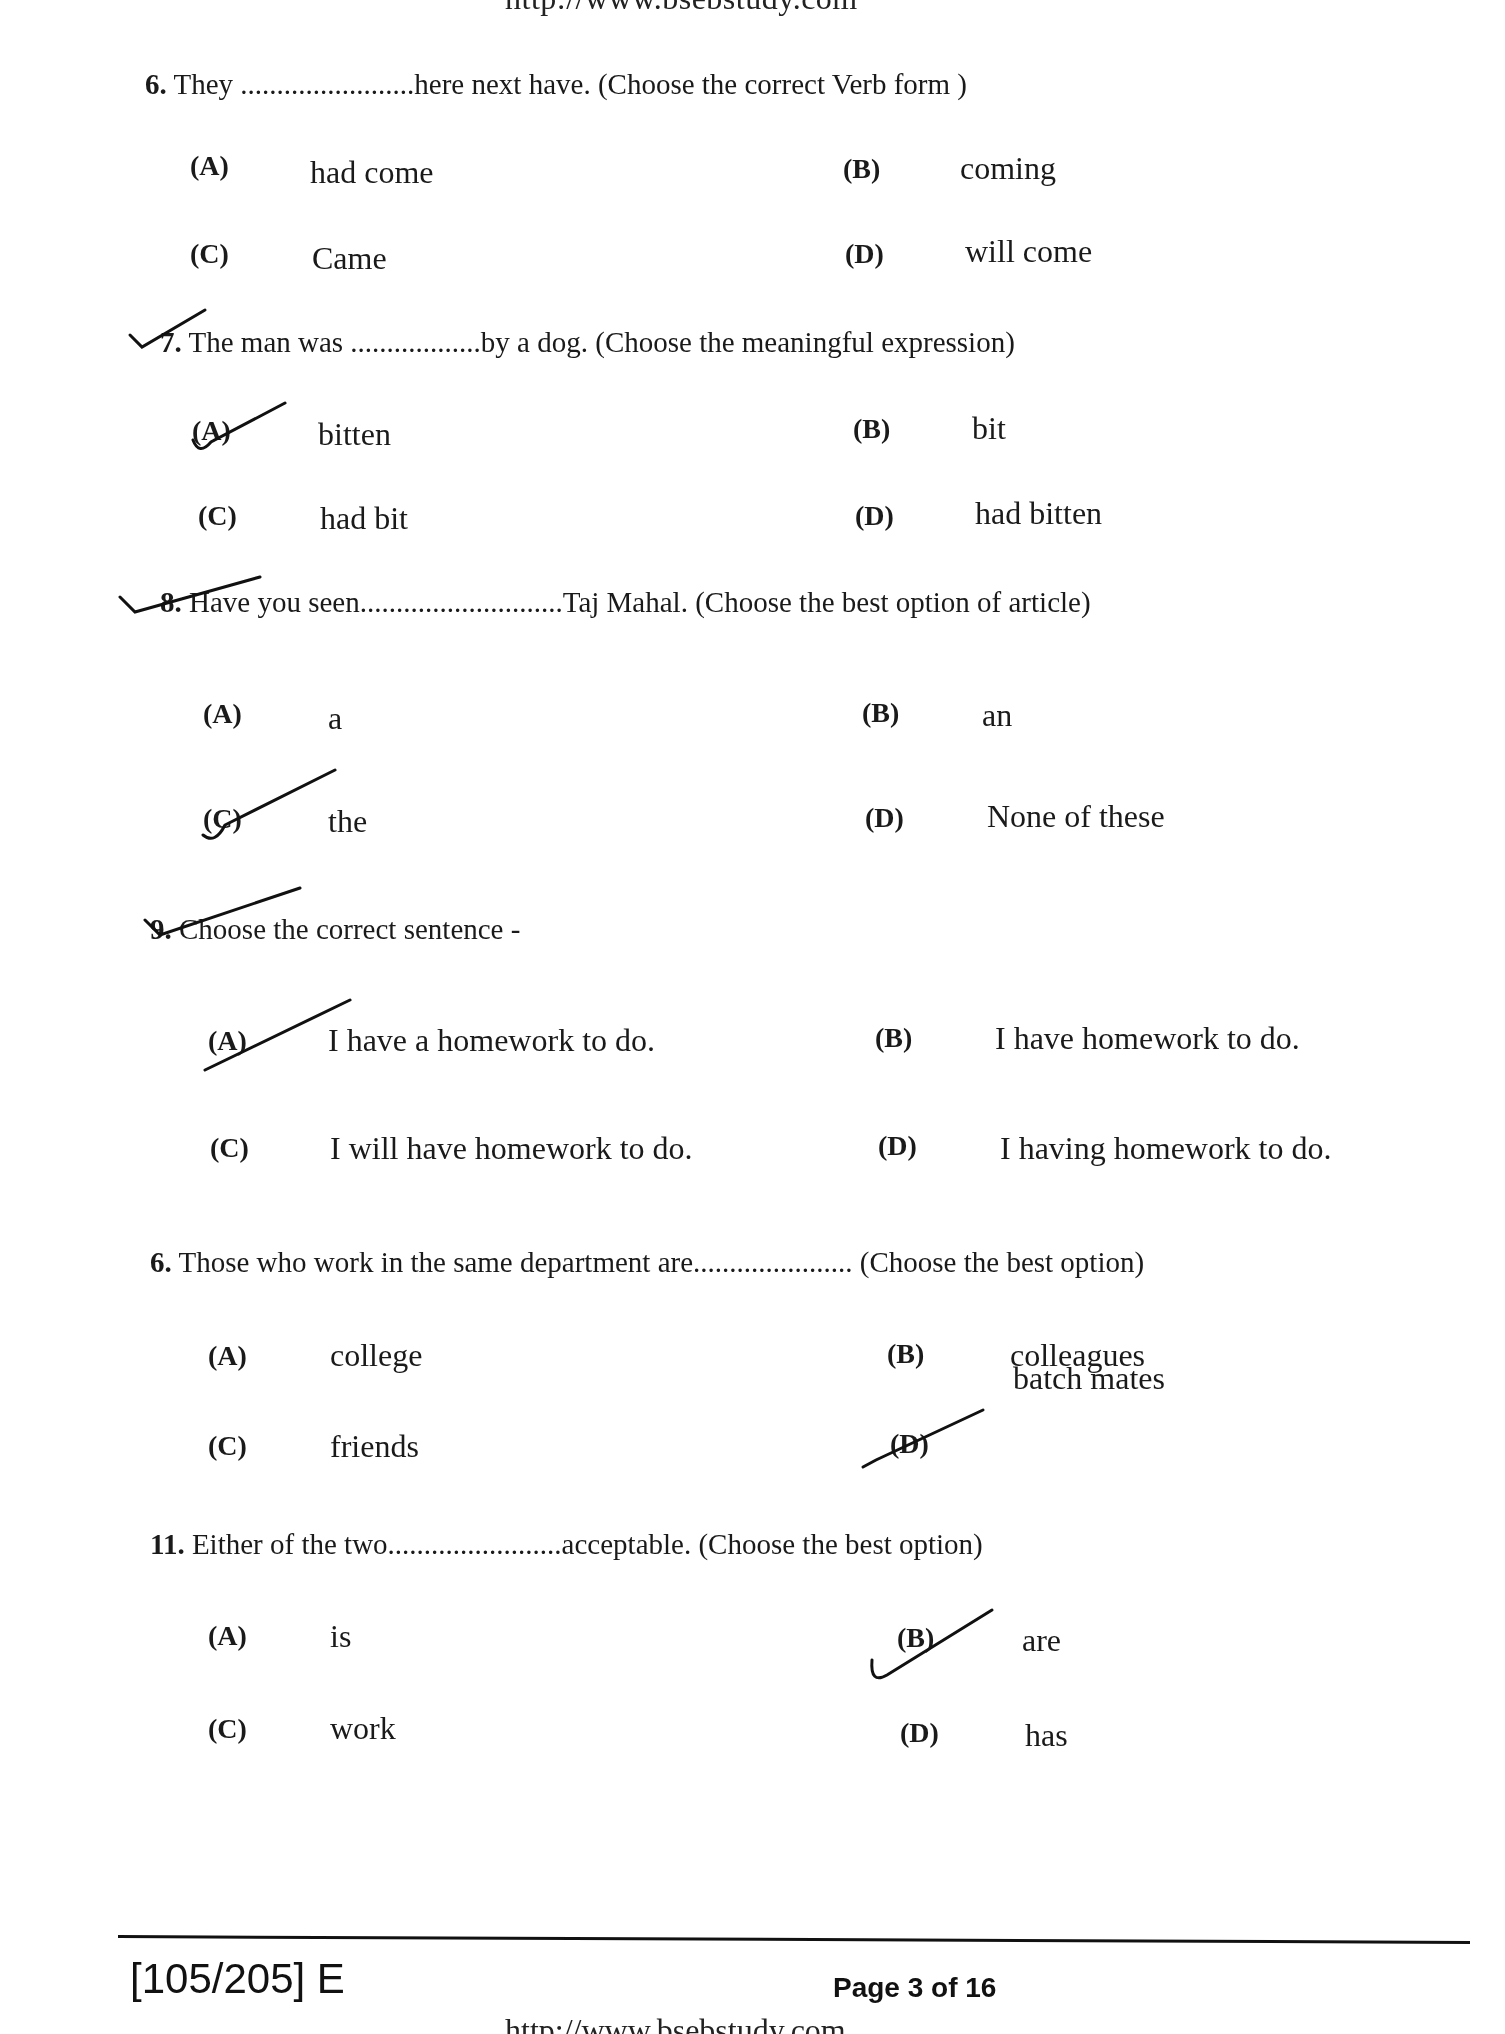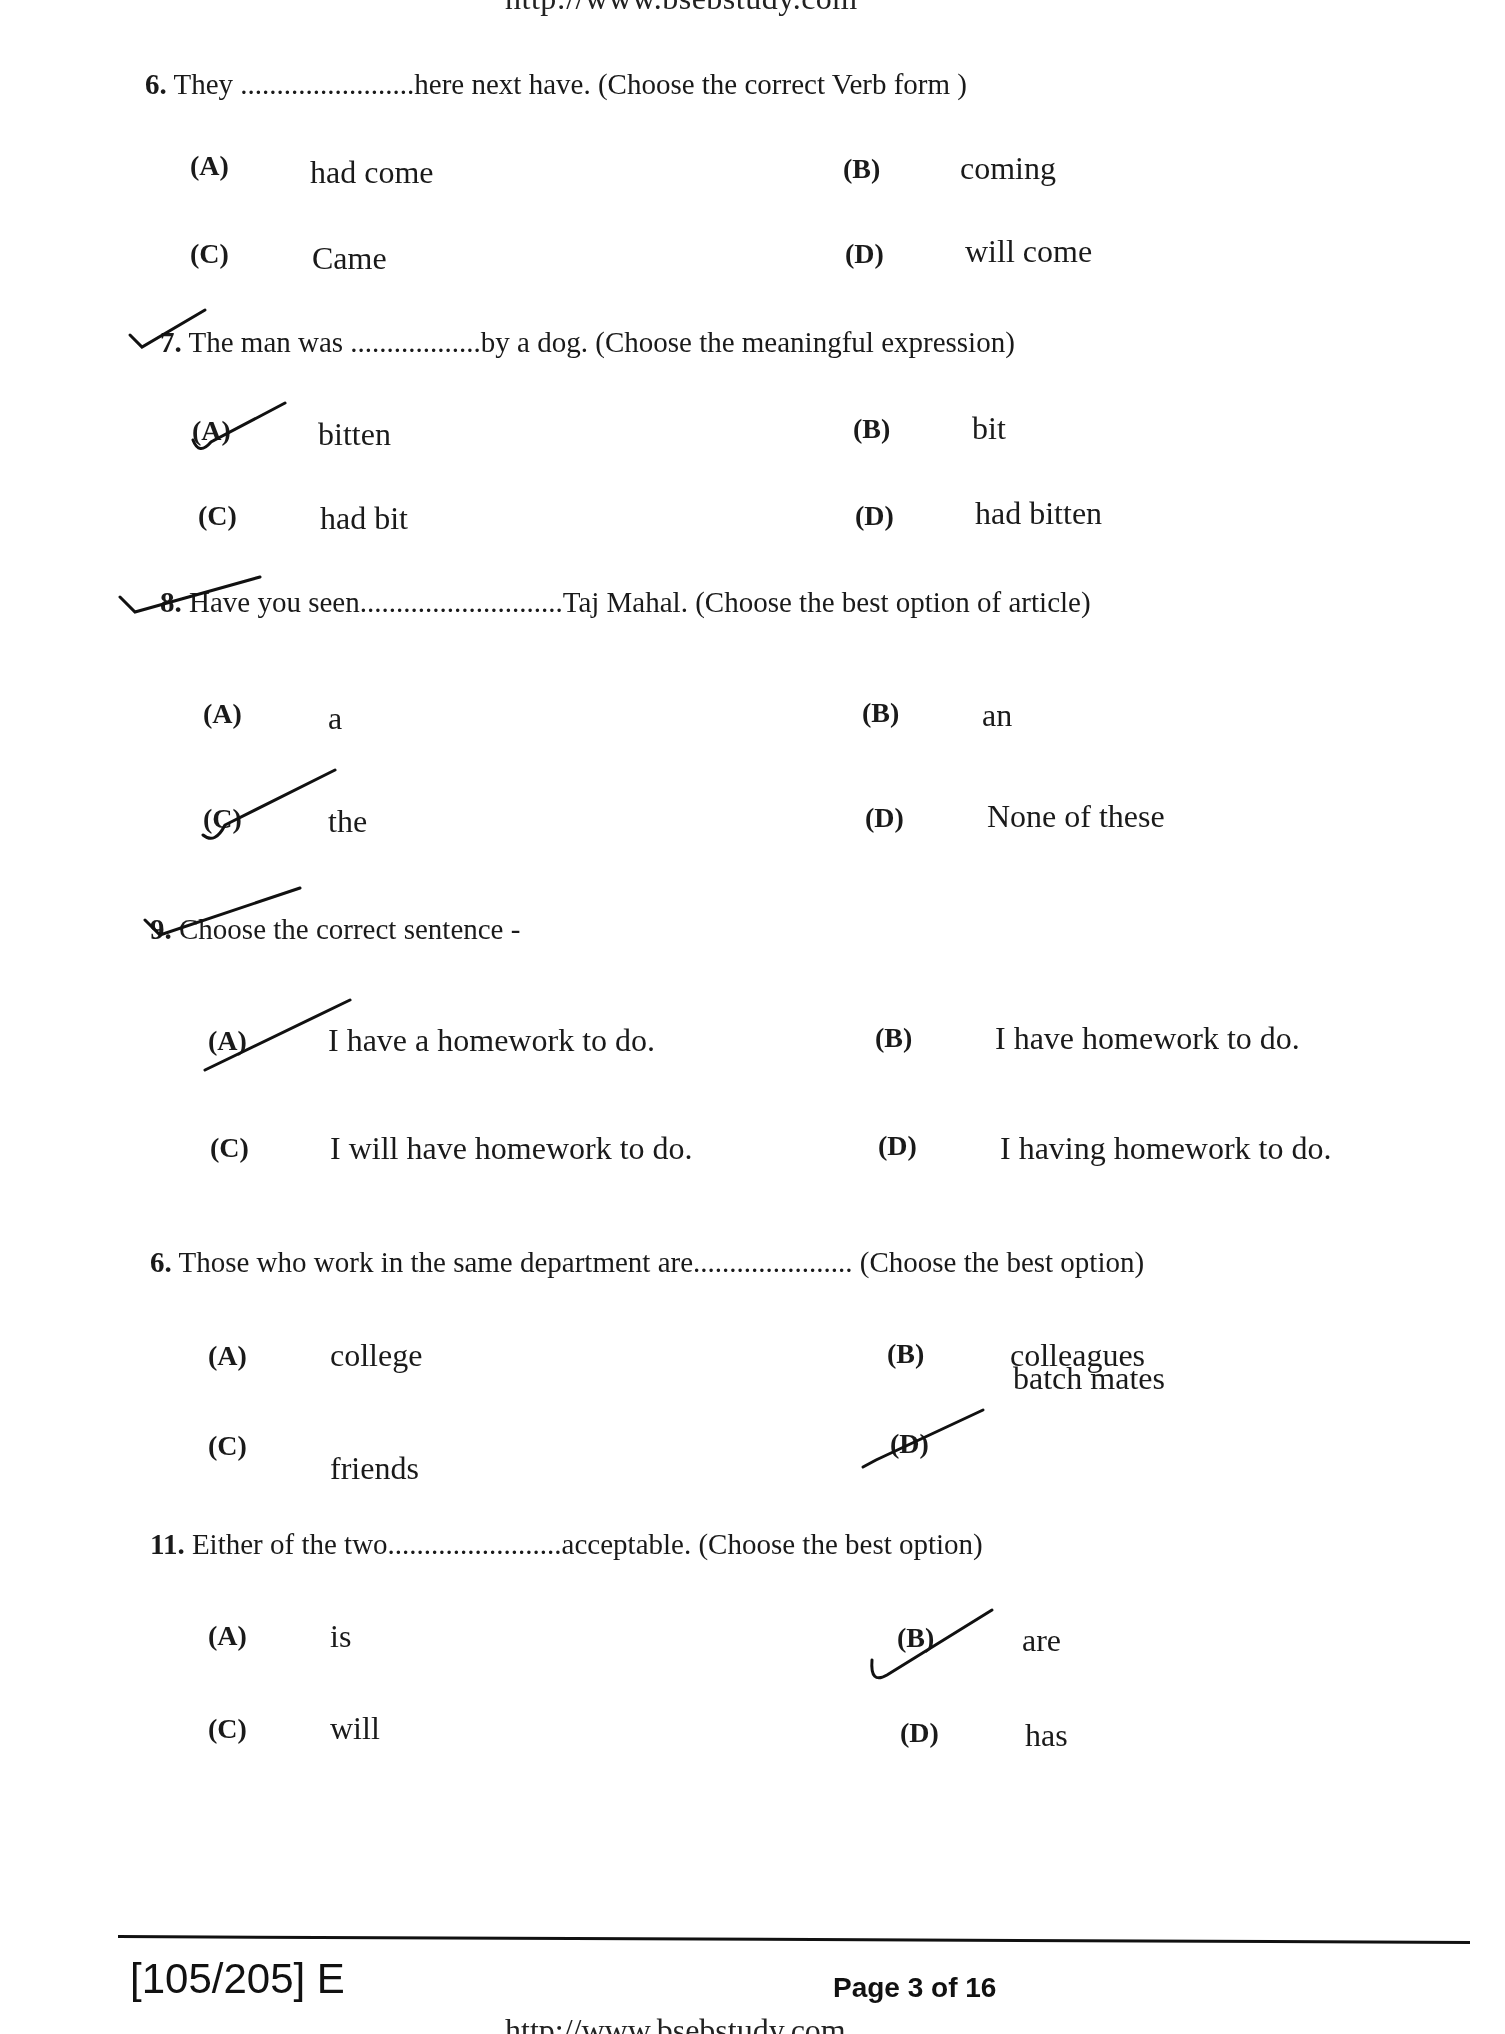--- a/index.html
+++ b/index.html
@@ -88,36 +88,36 @@
 <div>
   <div class="abs q" style="left:150px; top:1246px;">
     <span class="qnum">6.</span>
     <span>Those who work in the same department are...................... (Choose the best option)</span>
   </div>
   <span class="abs opt-label" style="left:208px; top:1340px;">(A)</span>
   <span class="abs opt-text" style="left:330px; top:1337px;">college</span>
   <span class="abs opt-label" style="left:887px; top:1338px;">(B)</span>
   <span class="abs opt-text" style="left:1010px; top:1337px;">colleagues</span>
   <span class="abs opt-label" style="left:208px; top:1430px;">(C)</span>
-  <span class="abs opt-text" style="left:330px; top:1428px;margin-top:22px;">friends</span>
+  <span class="abs opt-text" style="left:330px; top:1428px;">friends</span>
   <span class="abs opt-label" style="left:890px; top:1428px;">(D)</span>
   <span class="abs opt-text" style="left:1013px; top:1360px;">batch mates</span>
 </div>
 
 <div>
   <div class="abs q" style="left:150px; top:1528px;">
     <span class="qnum">11.</span>
     <span>Either of the two........................acceptable. (Choose the best option)</span>
   </div>
   <span class="abs opt-label" style="left:208px; top:1620px;">(A)</span>
   <span class="abs opt-text" style="left:330px; top:1618px;">is</span>
   <span class="abs opt-label" style="left:897px; top:1622px;">(B)</span>
   <span class="abs opt-text" style="left:1022px; top:1622px;">are</span>
   <span class="abs opt-label" style="left:208px; top:1713px;">(C)</span>
-  <span class="abs opt-text" style="left:330px; top:1710px;">will</span>
+  <span class="abs opt-text" style="left:330px; top:1710px;">work</span>
   <span class="abs opt-label" style="left:900px; top:1717px;">(D)</span>
   <span class="abs opt-text" style="left:1025px; top:1717px;">has</span>
 </div>
 
 <svg class="tick" style="left:120px; top:305px;" width="100" height="50" viewBox="0 0 100 50">
     <path d="M10 30 L22 42 L85 5"></path>
   </svg>
 <svg class="tick" style="left:185px; top:398px;" width="110" height="60" viewBox="0 0 110 60">
     <path d="M8 42 Q14 58 26 44 L100 5"></path>
   </svg>

